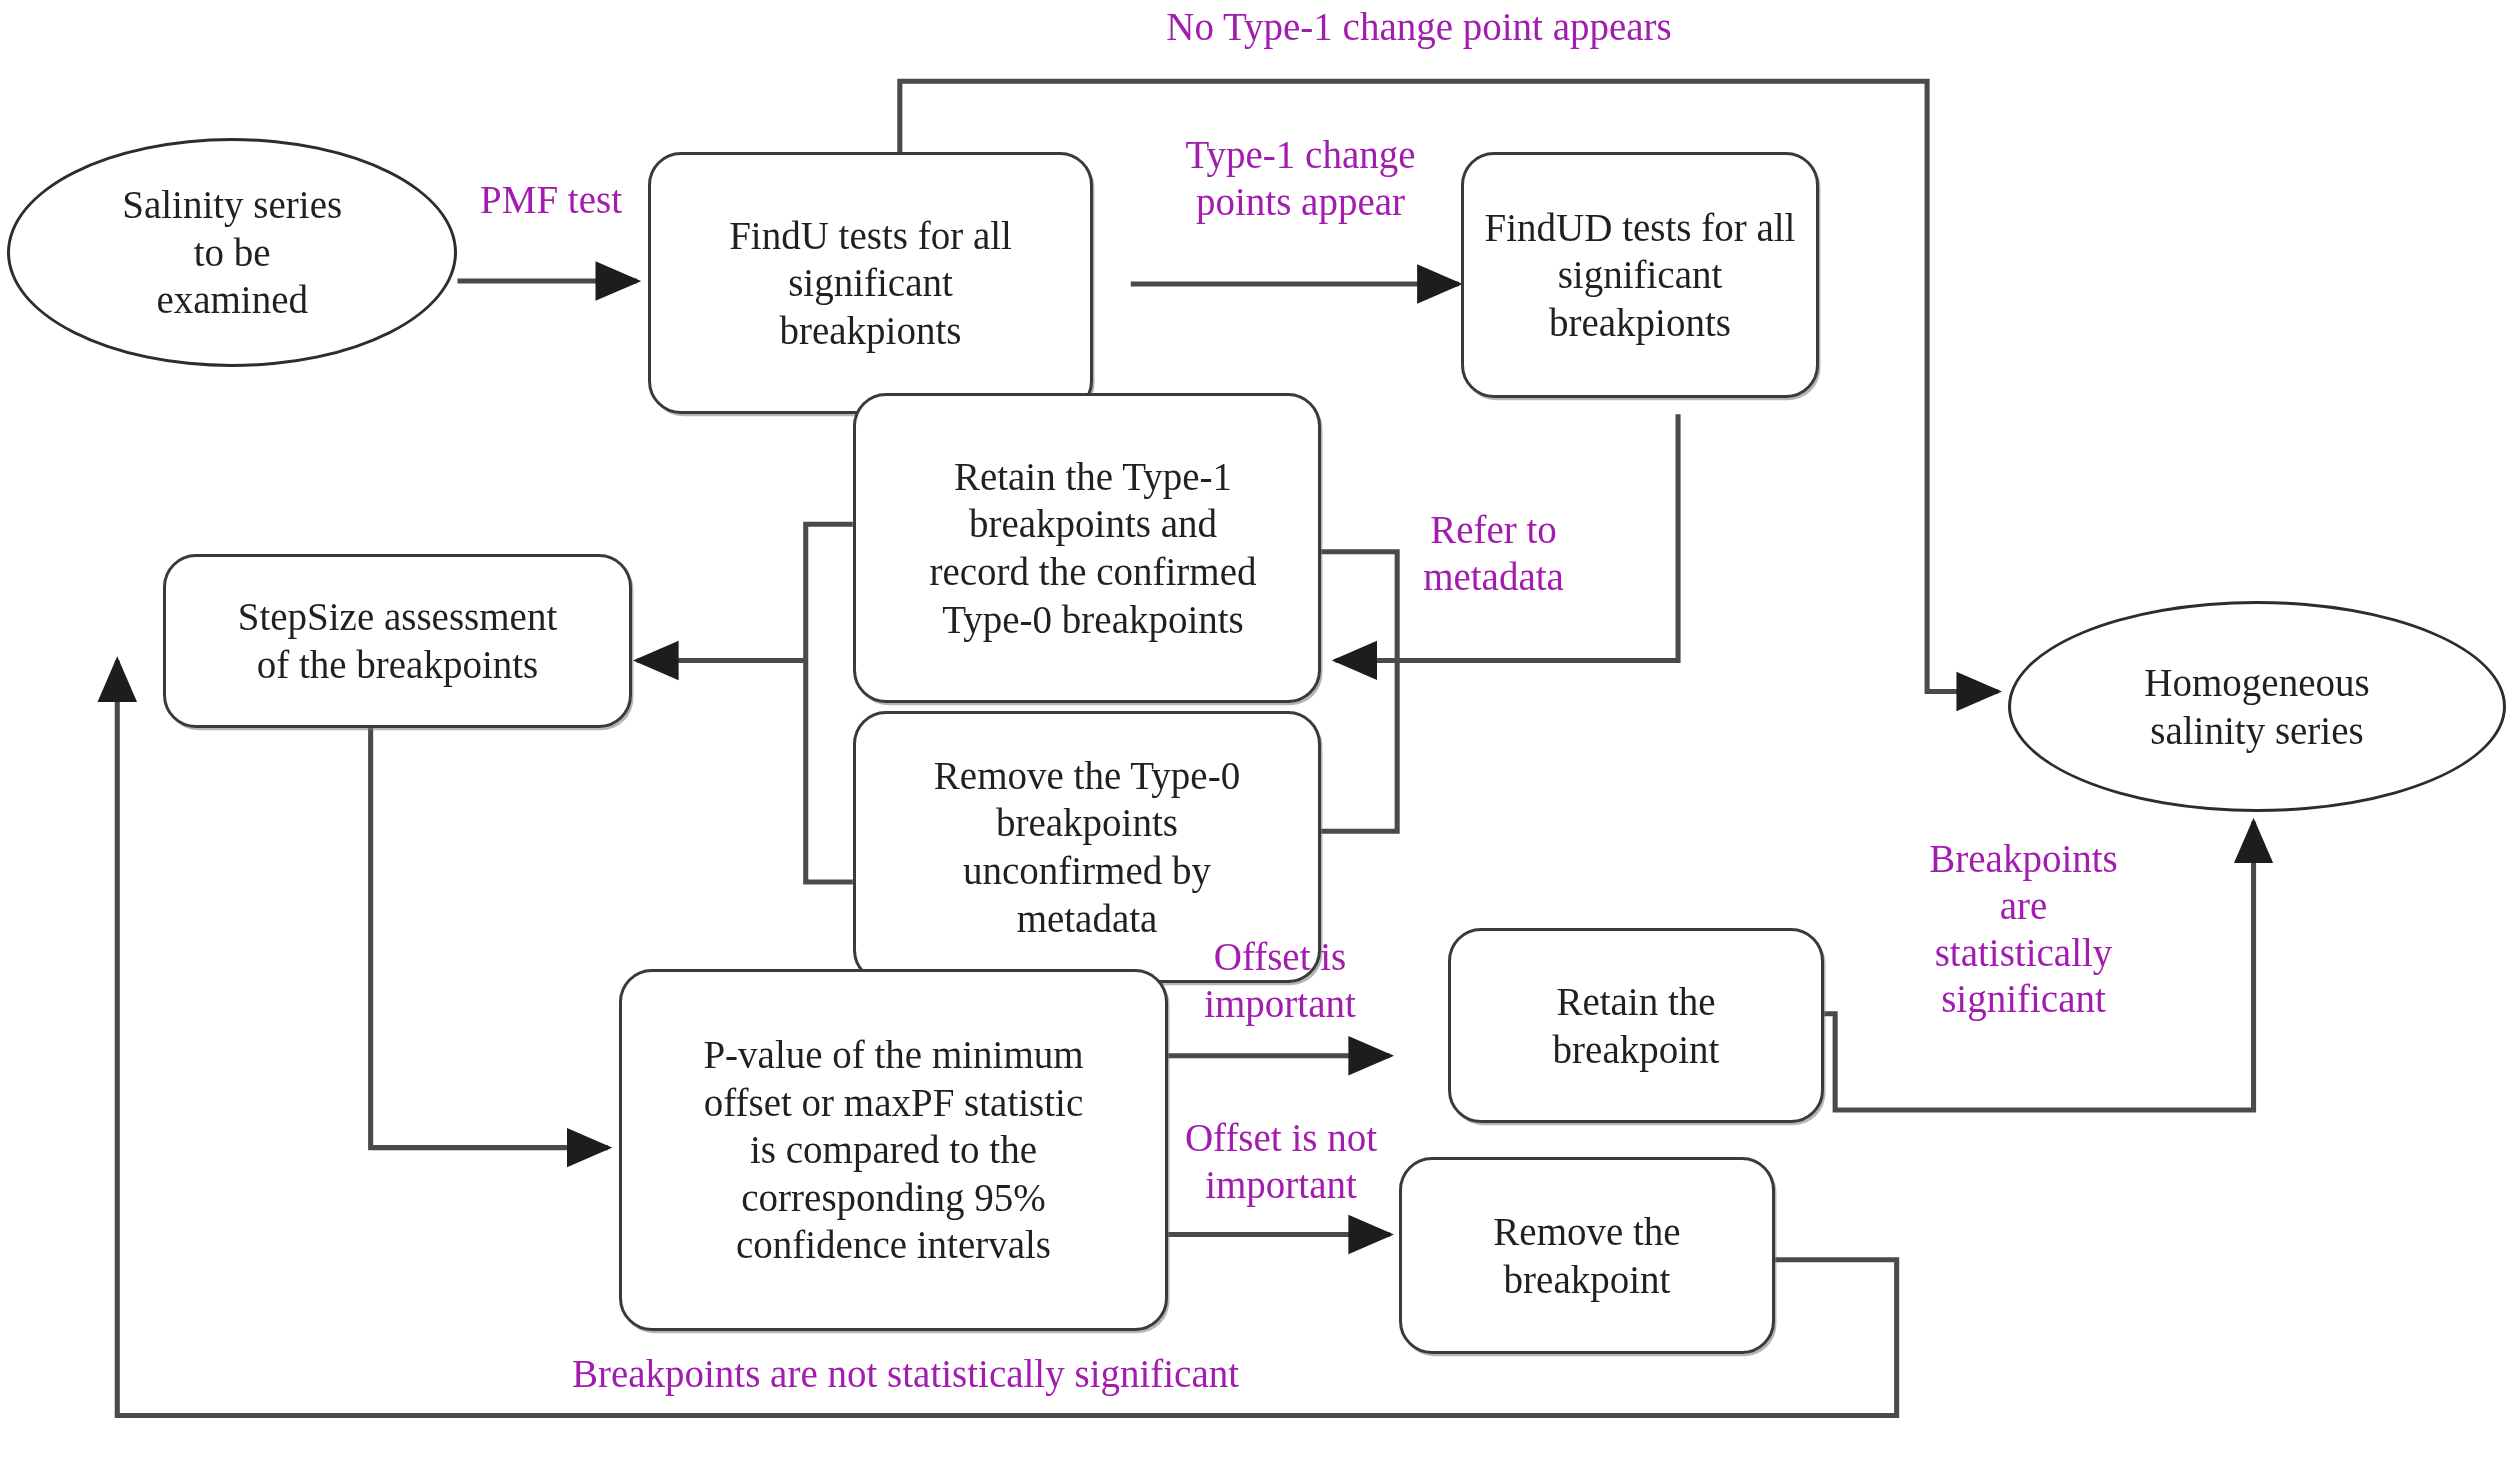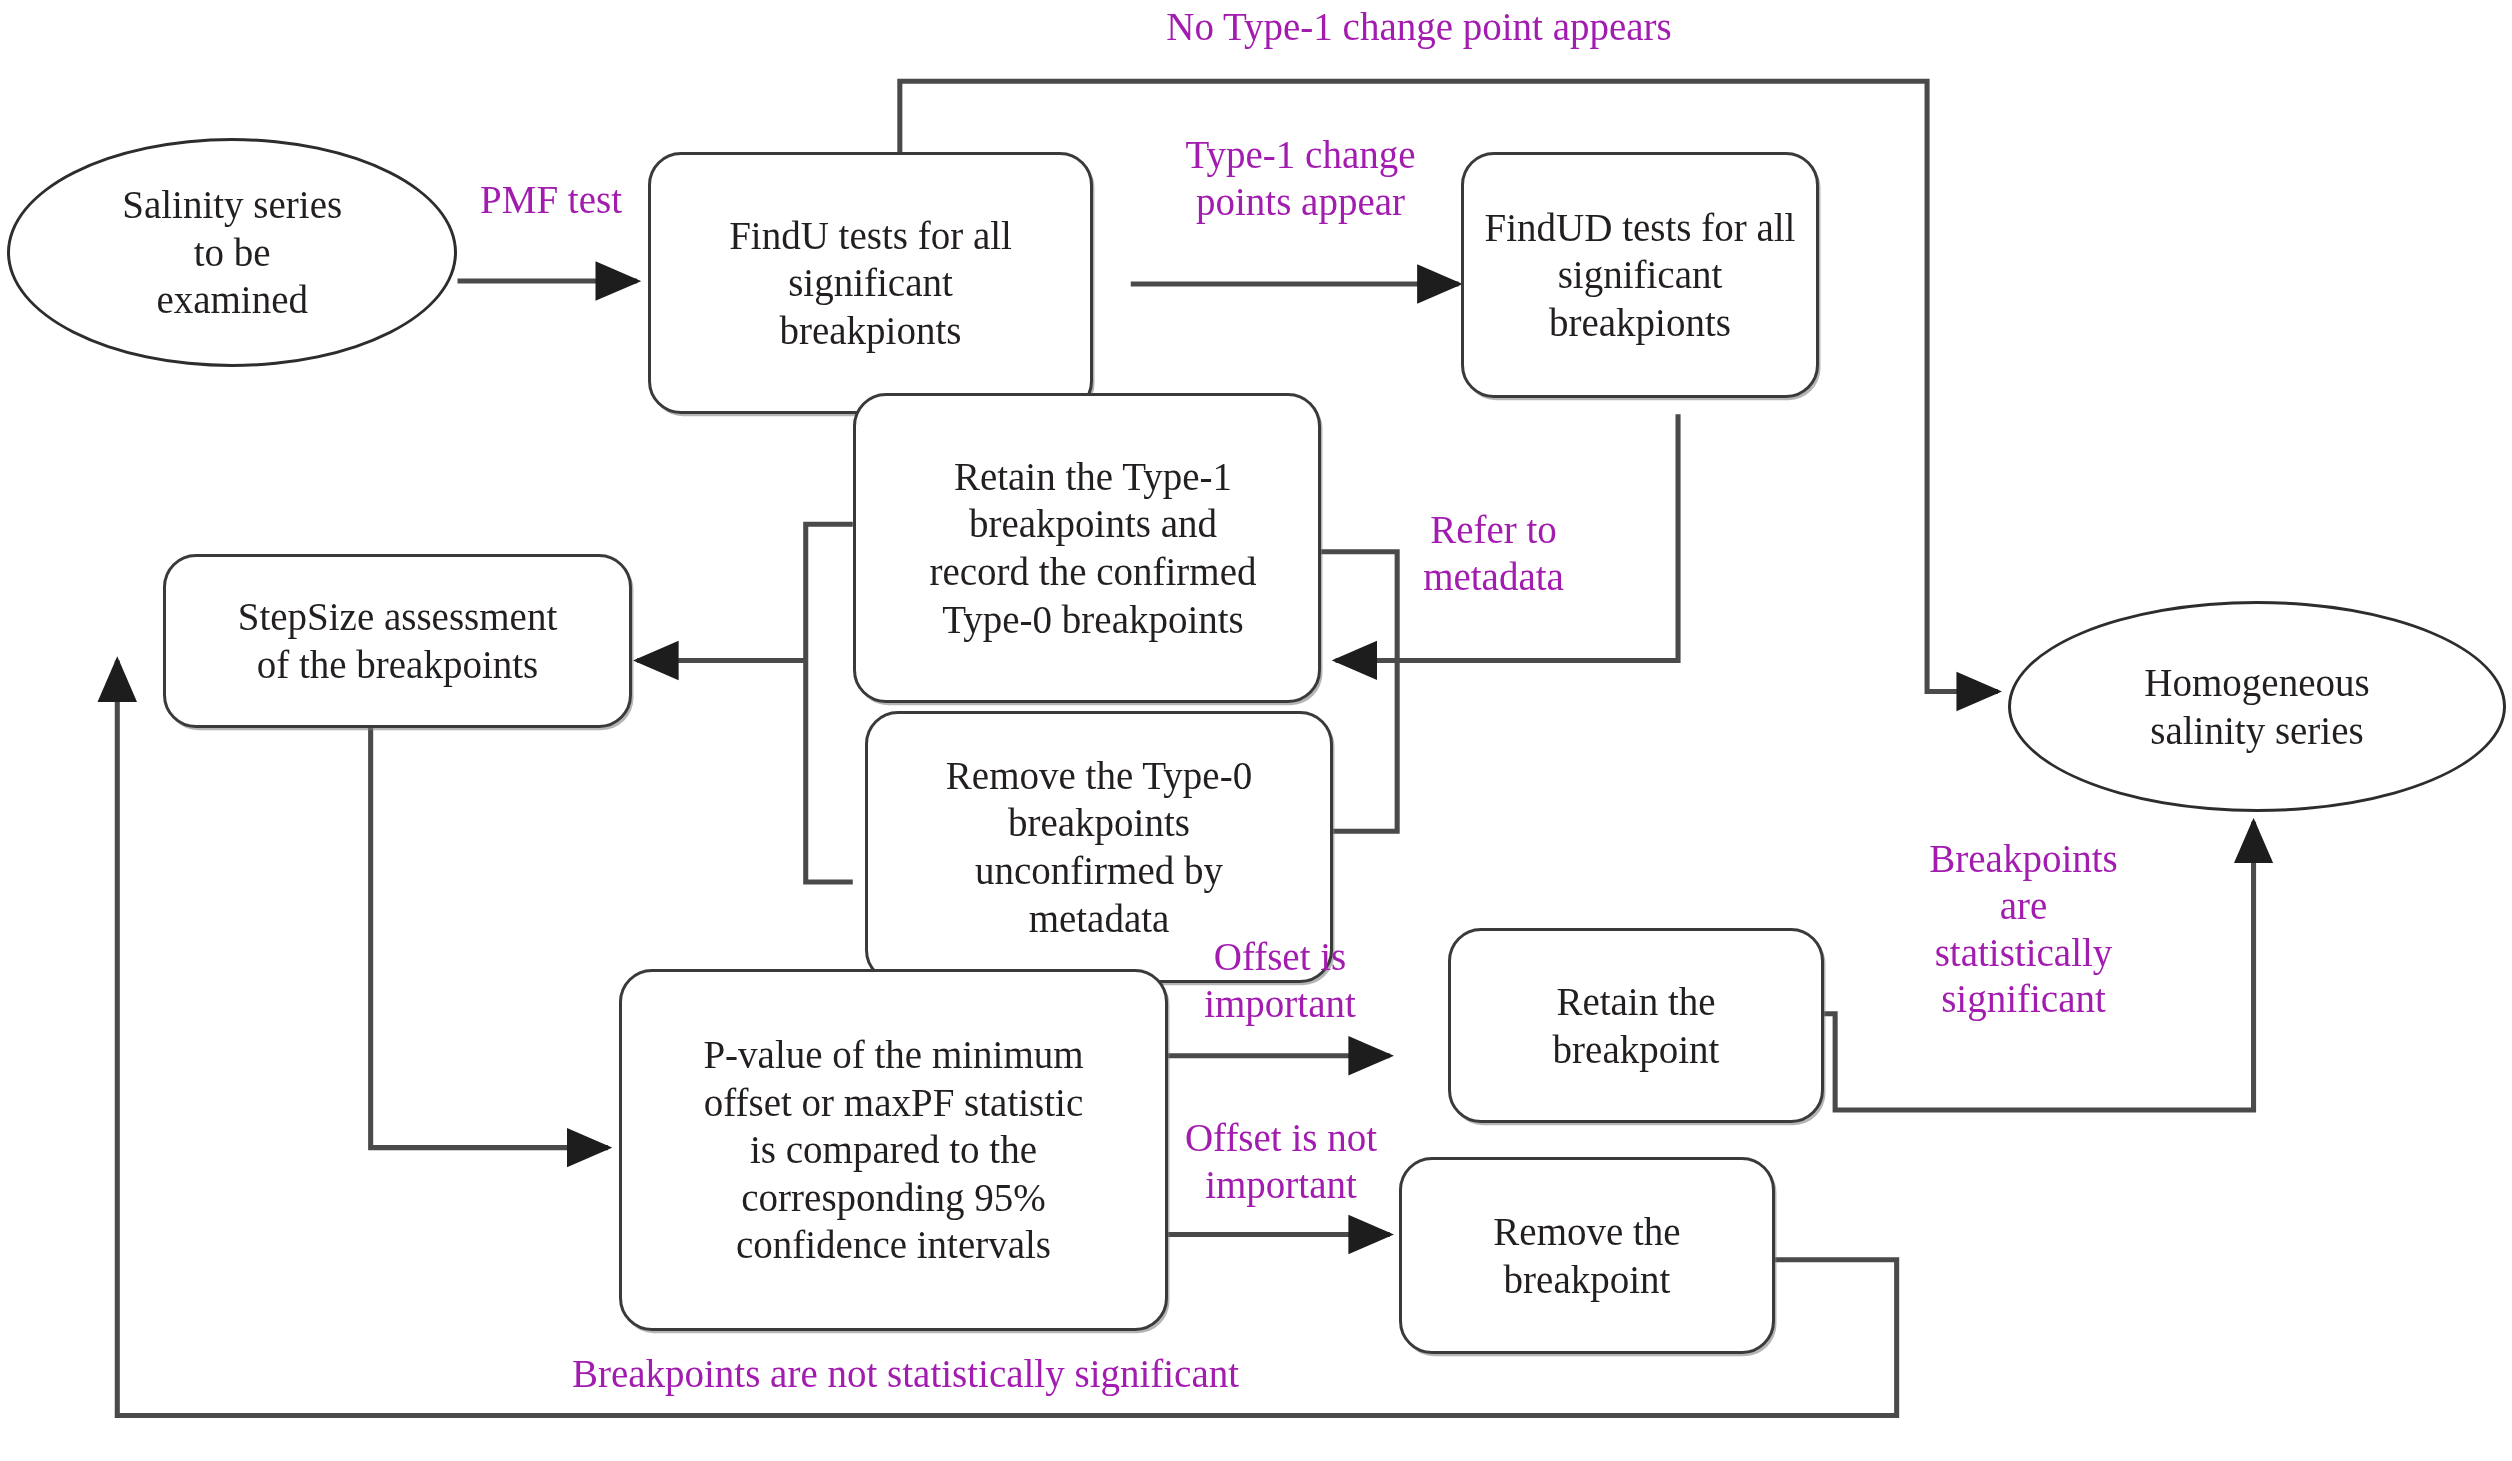--- a/index.html
+++ b/index.html
@@ -96,21 +96,21 @@
 breakpionts</span>
   </div>
 
   <div class="node rbox fs54" style="left:853px;top:393px;width:468px;height:310px;padding-left:12px;">
     <span class="txt">Retain the Type-1
 breakpoints and
 record the confirmed
 Type-0 breakpoints</span>
   </div>
 
-  <div class="node rbox fs54" style="left:853px;top:711px;width:468px;height:272px;margin-left:12px;">
+  <div class="node rbox fs54" style="left:853px;top:711px;width:468px;height:272px;">
     <span class="txt">Remove the Type-0
 breakpoints
 unconfirmed by
 metadata</span>
   </div>
 
   <div class="node rbox fs54" style="left:163px;top:554px;width:469px;height:174px;">
     <span class="txt">StepSize assessment
 of the breakpoints</span>
   </div>

